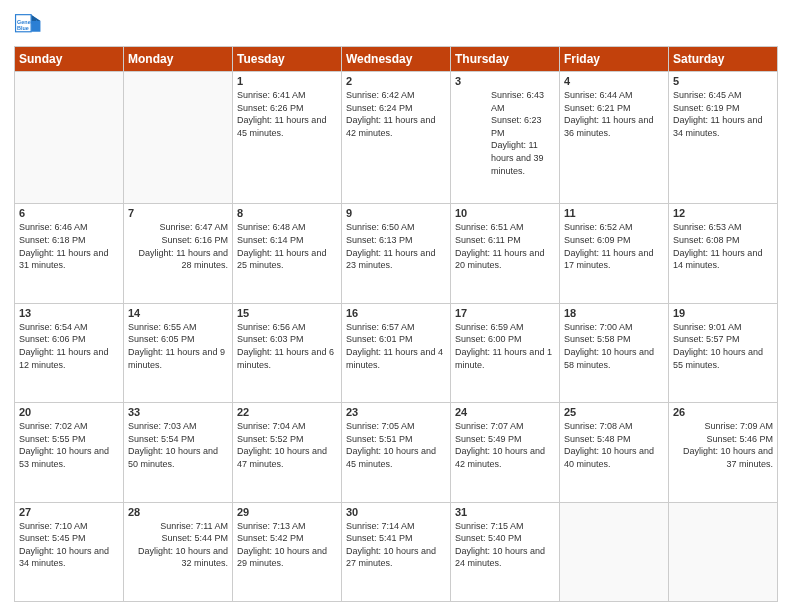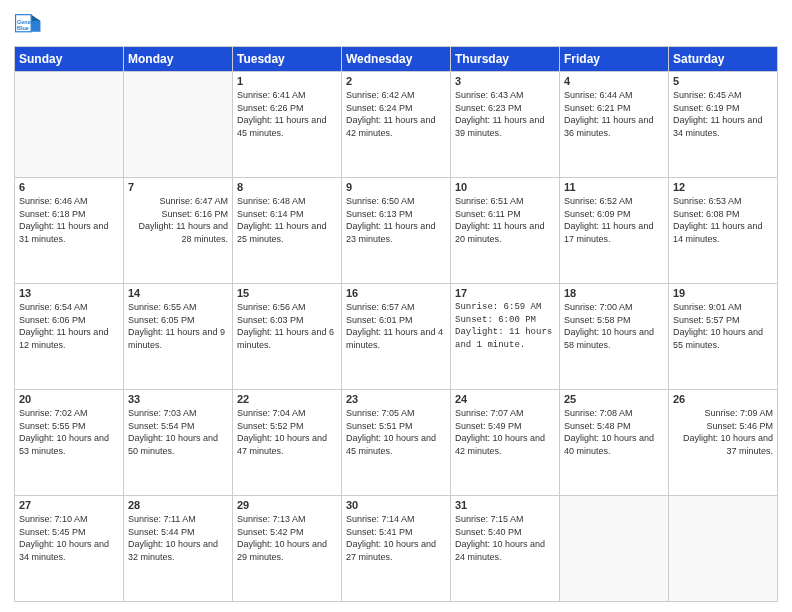--- a/index.html
+++ b/index.html
@@ -45,21 +45,21 @@
       color: #555;
     }
     .calendar {
       flex: 1;
       border: 1px solid #ccc;
       border-collapse: collapse;
       width: 100%;
       table-layout: fixed;
     }
     .calendar th {
-      background-color: #1d4ed8;
+      background-color: #c2410c;
       color: #fff;
       font-size: 12px;
       font-weight: bold;
       padding: 5px 4px;
       text-align: left;
       border: 1px solid #ccc;
     }
     .calendar td {
       border: 1px solid #ccc;
       vertical-align: top;
@@ -128,21 +128,21 @@
 Daylight: 11 hours and 45 minutes.</div>
           </td>
           <td>
             <span class="day-num">2</span>
             <div class="day-info" style="white-space: pre-line;">Sunrise: 6:42 AM
 Sunset: 6:24 PM
 Daylight: 11 hours and 42 minutes.</div>
           </td>
           <td>
             <span class="day-num">3</span>
-            <div class="day-info" style="white-space: pre-line;">Sunrise: 6:43 AM
+            <div class="day-info" style="white-space: pre-line; margin-left: 36px;">Sunrise: 6:43 AM
 Sunset: 6:23 PM
 Daylight: 11 hours and 39 minutes.</div>
           </td>
           <td>
             <span class="day-num">4</span>
             <div class="day-info" style="white-space: pre-line;">Sunrise: 6:44 AM
 Sunset: 6:21 PM
 Daylight: 11 hours and 36 minutes.</div>
           </td>
           <td>
@@ -216,21 +216,21 @@
 Daylight: 11 hours and 6 minutes.</div>
           </td>
           <td>
             <span class="day-num">16</span>
             <div class="day-info" style="white-space: pre-line;">Sunrise: 6:57 AM
 Sunset: 6:01 PM
 Daylight: 11 hours and 4 minutes.</div>
           </td>
           <td>
             <span class="day-num">17</span>
-            <div class="day-info" style="white-space: pre-line; font-family: Liberation Mono, monospace;">Sunrise: 6:59 AM
+            <div class="day-info" style="white-space: pre-line;">Sunrise: 6:59 AM
 Sunset: 6:00 PM
 Daylight: 11 hours and 1 minute.</div>
           </td>
           <td>
             <span class="day-num">18</span>
             <div class="day-info" style="white-space: pre-line;">Sunrise: 7:00 AM
 Sunset: 5:58 PM
 Daylight: 10 hours and 58 minutes.</div>
           </td>
           <td>
@@ -286,21 +286,21 @@
         </tr>
         <tr>
           <td>
             <span class="day-num">27</span>
             <div class="day-info" style="white-space: pre-line;">Sunrise: 7:10 AM
 Sunset: 5:45 PM
 Daylight: 10 hours and 34 minutes.</div>
           </td>
           <td>
             <span class="day-num">28</span>
-            <div class="day-info" style="white-space: pre-line;">Sunrise: 7:11 AM
+            <div class="day-info" style="white-space: pre-line; text-align: right;">Sunrise: 7:11 AM
 Sunset: 5:44 PM
 Daylight: 10 hours and 32 minutes.</div>
           </td>
           <td>
             <span class="day-num">29</span>
             <div class="day-info" style="white-space: pre-line;">Sunrise: 7:13 AM
 Sunset: 5:42 PM
 Daylight: 10 hours and 29 minutes.</div>
           </td>
           <td>

